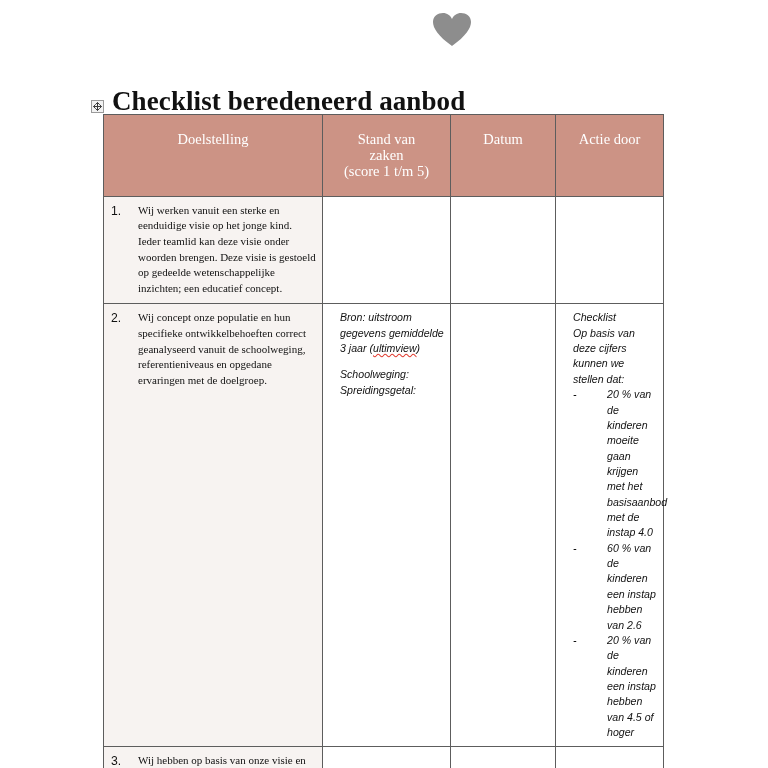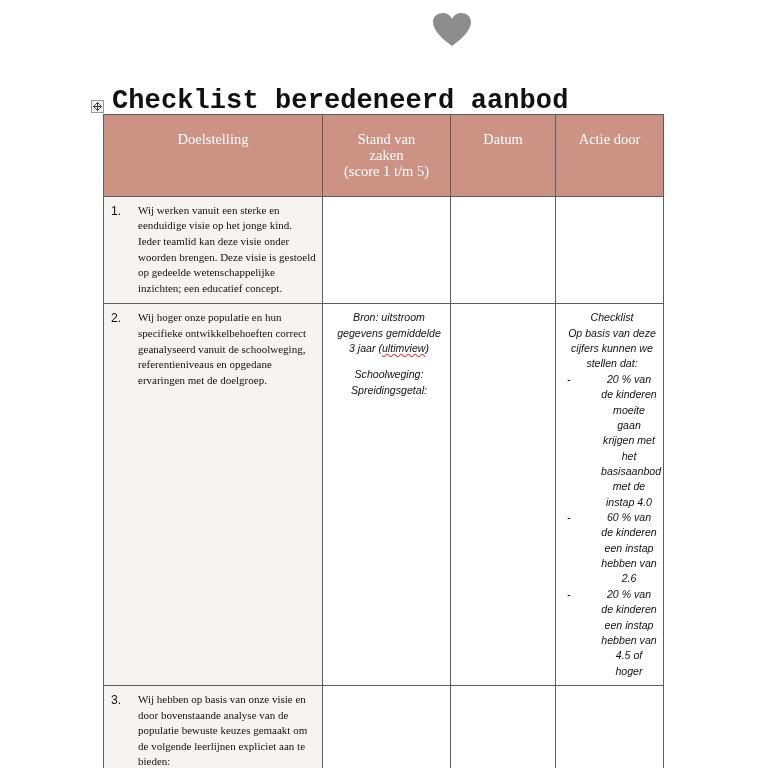--- a/index.html
+++ b/index.html
@@ -41,21 +41,21 @@
     height: 36px;
     flex: 0 0 auto;
   }
   .logo-heart svg { display: block; }
 
   
   .doc-title {
     position: absolute;
     top: 68px;
     left: 112px;
-    font-family: Liberation Mono, monospace;
+    font-family: Liberation Serif, serif;
     font-weight: bold;
     font-size: 27px;
     color: #111111;
     letter-spacing: 0.1px;
     white-space: nowrap;
   }
 
   
   .table-handle {
     position: absolute;
@@ -108,22 +108,21 @@
   col.c-datum  { width: 105px; }
   col.c-actie  { width: 108px; }
 
   
   td.goal-cell {
     background: #f7f3f1;
     padding: 6px 6px 7px 7px;
   }
   td.plain-cell {
     background: #ffffff;
-    padding: 6px 6px 6px 11px;
-    text-align: center;
+    padding: 6px 6px 6px 17px;
   }
 
   .goal-row {
     display: flex;
     align-items: flex-start;
   }
   .goal-num {
     flex: 0 0 27px;
     font-size: 12.2px;
     line-height: 1.42;
@@ -240,21 +239,21 @@
         </td>
       <td class="plain-cell">
           <span class="empty-fill"></span>
         </td>
     </tr>
 
     <tr>
       <td class="goal-cell">
         <div class="goal-row">
           <span class="goal-num">2.</span>
-          <span class="goal-text">Wij hoger onze populatie en hun specifieke ontwikkelbehoeften correct geanalyseerd vanuit de schoolweging, referentieniveaus en opgedane ervaringen met de doelgroep.</span>
+          <span class="goal-text">Wij concept onze populatie en hun specifieke ontwikkelbehoeften correct geanalyseerd vanuit de schoolweging, referentieniveaus en opgedane ervaringen met de doelgroep.</span>
         </div>
       </td>
       <td class="plain-cell">
         <div class="note">
           <span>Bron: uitstroom gegevens gemiddelde 3 jaar (</span><span class="spell-error">ultimview</span><span>)</span>
           <span class="spacer"></span>
           <div>Schoolweging:</div>
           <div>Spreidingsgetal:</div>
         </div>
       </td>

